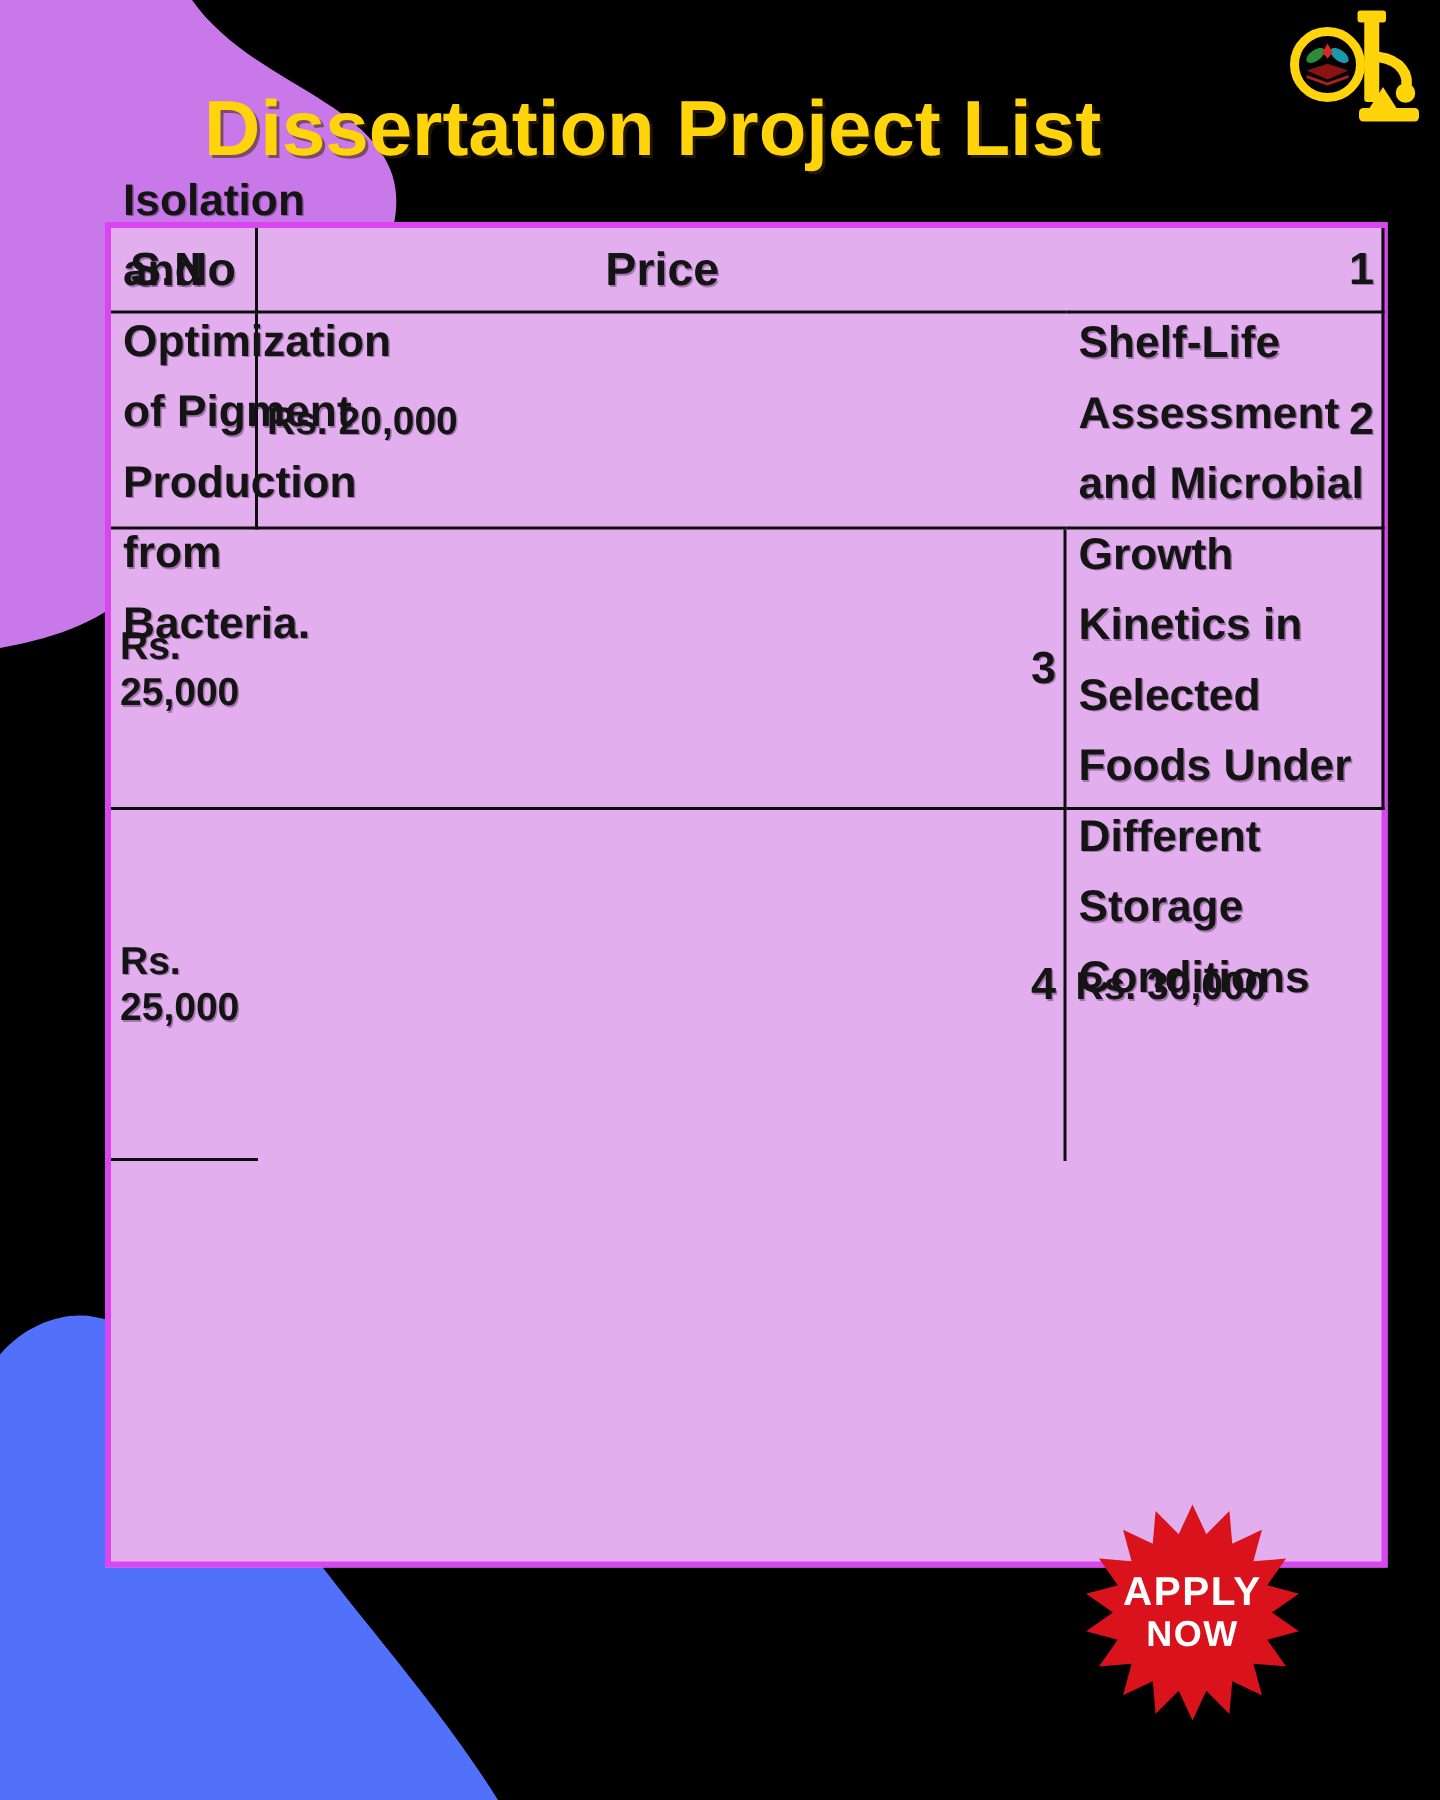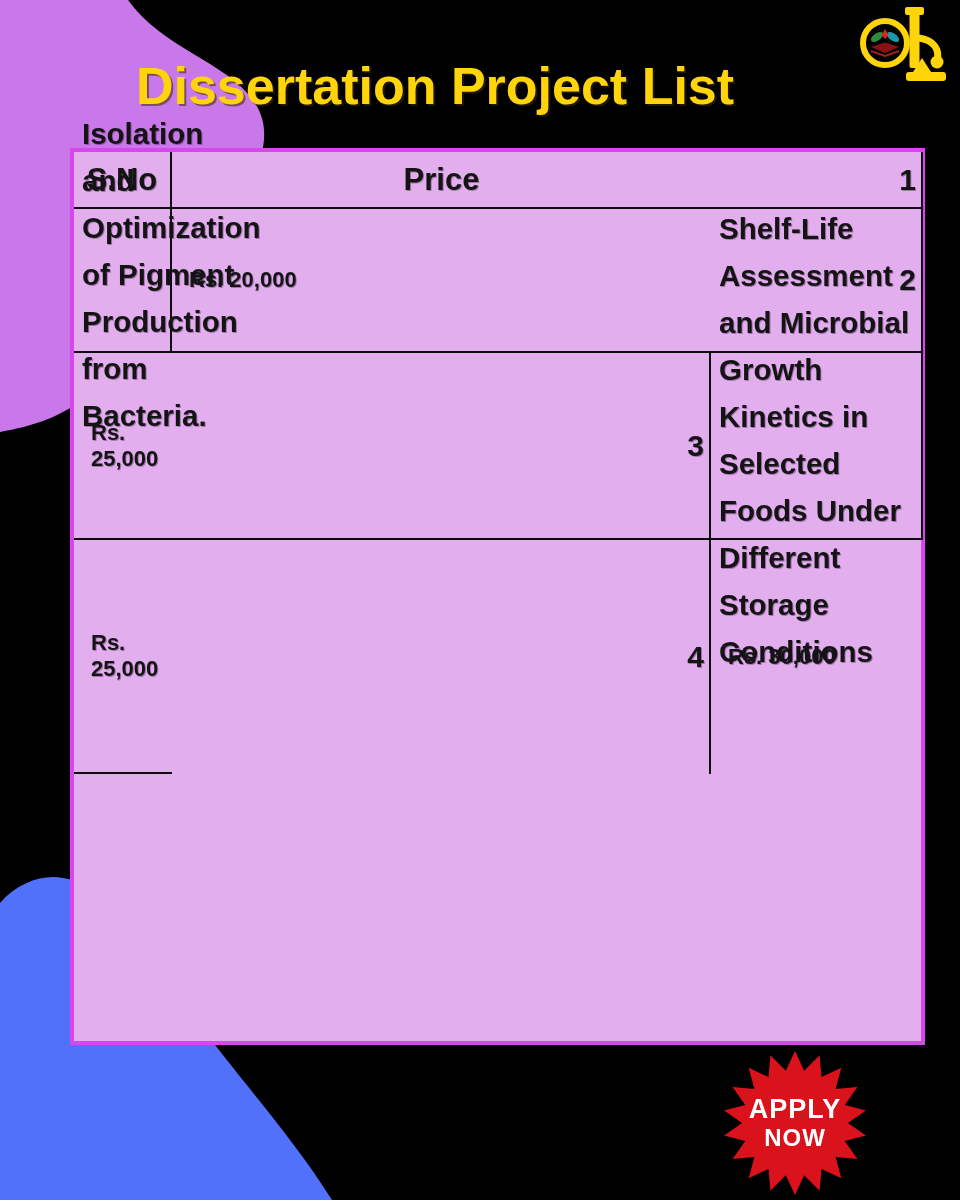--- a/index.html
+++ b/index.html
@@ -61,26 +61,26 @@
   .cell.c3 { border-right: none; }
   .cell.r-last { border-bottom: none; }
   .cell.head { justify-content: center; font-size: 31px; }
   .cell.sno { justify-content: flex-end; padding-right: 5px; font-size: 30px; }
   .cell.ptitle {
     padding: 6px 4px 18px 8px;
     font-size: 29.5px;
     line-height: 47px;
     white-space: pre-line;
   }
-  .cell.price { padding-left: 17px; font-size: 22px; }
+  .cell.price { padding-left: 6px; font-size: 26px; }
 
   .badge {
     position: absolute;
     left: 719px;
-    top: 1047px;
+    top: 999px;
     width: 152px;
     height: 152px;
     z-index: 3;
     cursor: pointer;
   }
   .badge svg { position: absolute; left: 0; top: 0; }
   .badge-text {
     position: absolute;
     left: 0; top: 0;
     width: 152px; height: 152px;

